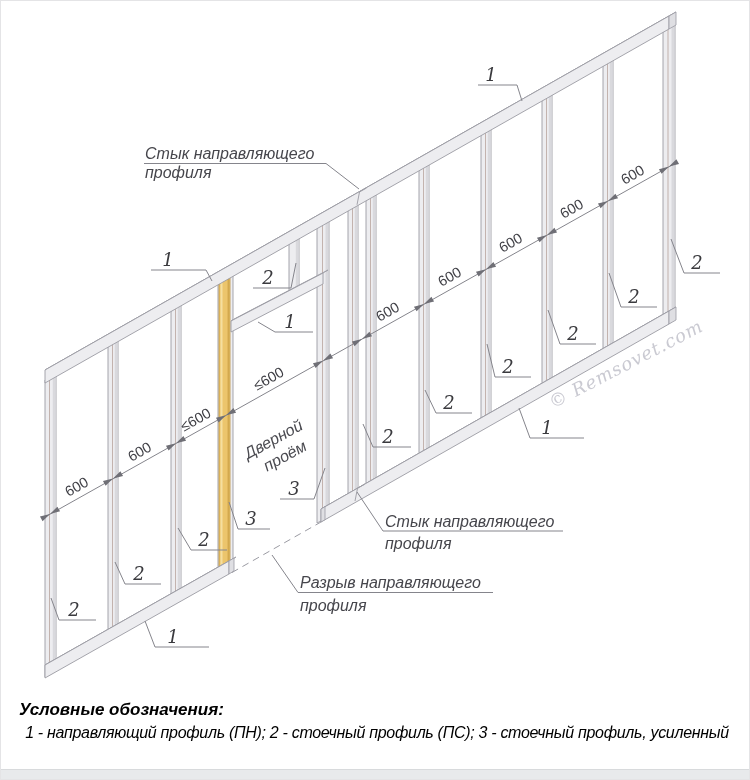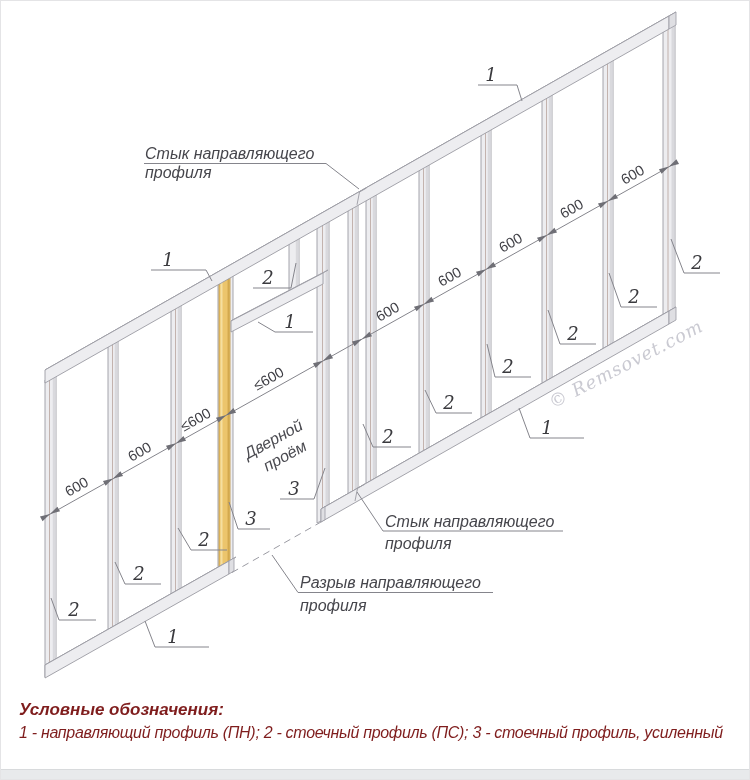--- a/index.html
+++ b/index.html
@@ -15,24 +15,24 @@
   .seam{stroke:#9b9ba3;stroke-width:0.9;fill:none;}
   .dashed{stroke:#9b9ba3;stroke-width:1;stroke-dasharray:7 5;fill:none;}
   .dimline{stroke:#85858c;stroke-width:1;fill:none;}
   .leader{stroke:#85858c;stroke-width:1;fill:none;}
   .dim-arrow{fill:#6f6f76;}
   .dimtext{font:14.5px "Liberation Sans",sans-serif;fill:#3f3f45;text-anchor:middle;}
   .marker{font:italic 18px "DejaVu Serif",serif;fill:#3a3a3e;text-anchor:middle;}
   .callout{font:italic 16px "Liberation Sans",sans-serif;fill:#46464c;}
   .doortext{font:italic 16px "Liberation Sans",sans-serif;fill:#4a4a50;text-anchor:middle;}
   .watermark{font:italic 18px "DejaVu Serif",serif;fill:#cacad2;letter-spacing:1px;}
-  #legend{position:absolute;left:18px;top:699px;width:716px;color:#7f1d1d;}
+  #legend{position:absolute;left:18px;top:699px;width:716px;color:#000000;}
   #legend .title{font:italic bold 17px "Liberation Sans",sans-serif;margin:0 0 3px 0;}
   #legend .line{font:italic 16px "Liberation Sans",sans-serif;letter-spacing:-0.3px;
-                line-height:20.5px;margin:0;}
+                line-height:20.5px;margin:0;text-align:center;}
   #bottom-strip{position:absolute;left:0;bottom:0;width:100%;height:9px;
                 background:#e8eaec;border-top:1px solid #d8dadc;}
 </style>
 </head>
 <body>
 
 <div id="page">
 <svg id="drawing" width="748" height="695" viewBox="0 0 748 695">
   <defs>
     <path id="da" class="dim-arrow" d="M0,0 L-10,-2.7 L-10,2.7 Z M0,0 L10,-2.7 L10,2.7 Z"></path>

